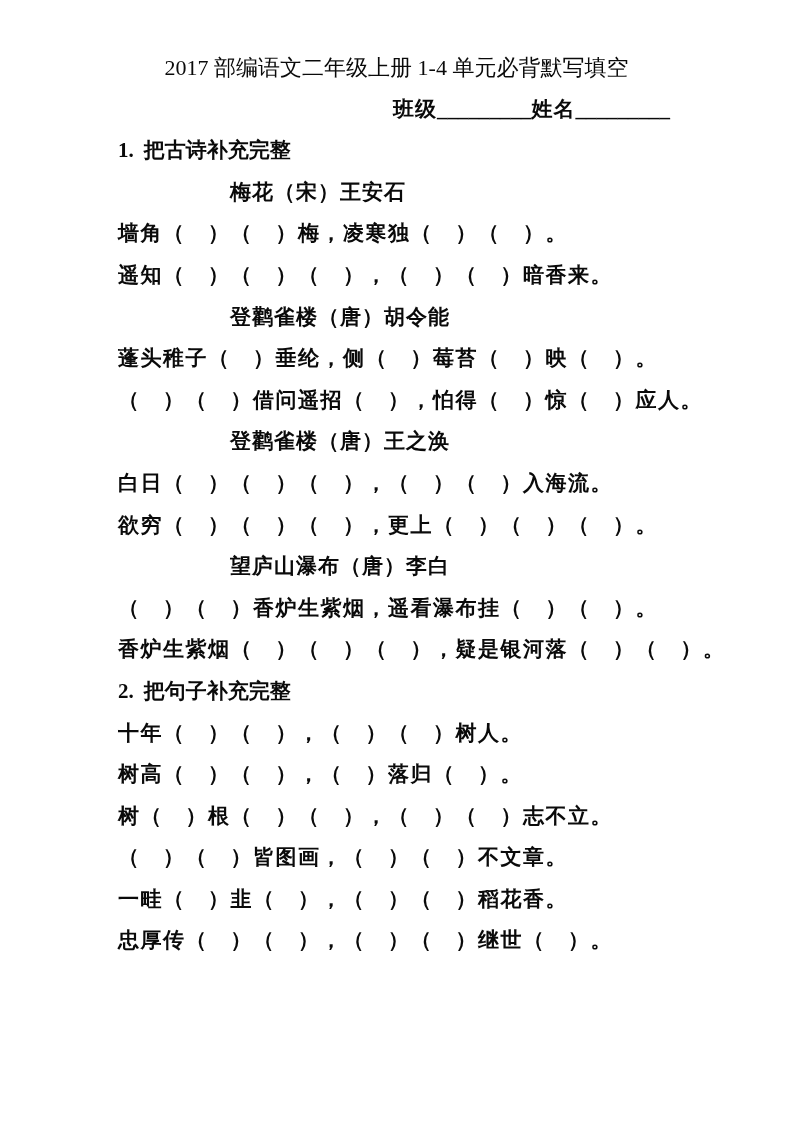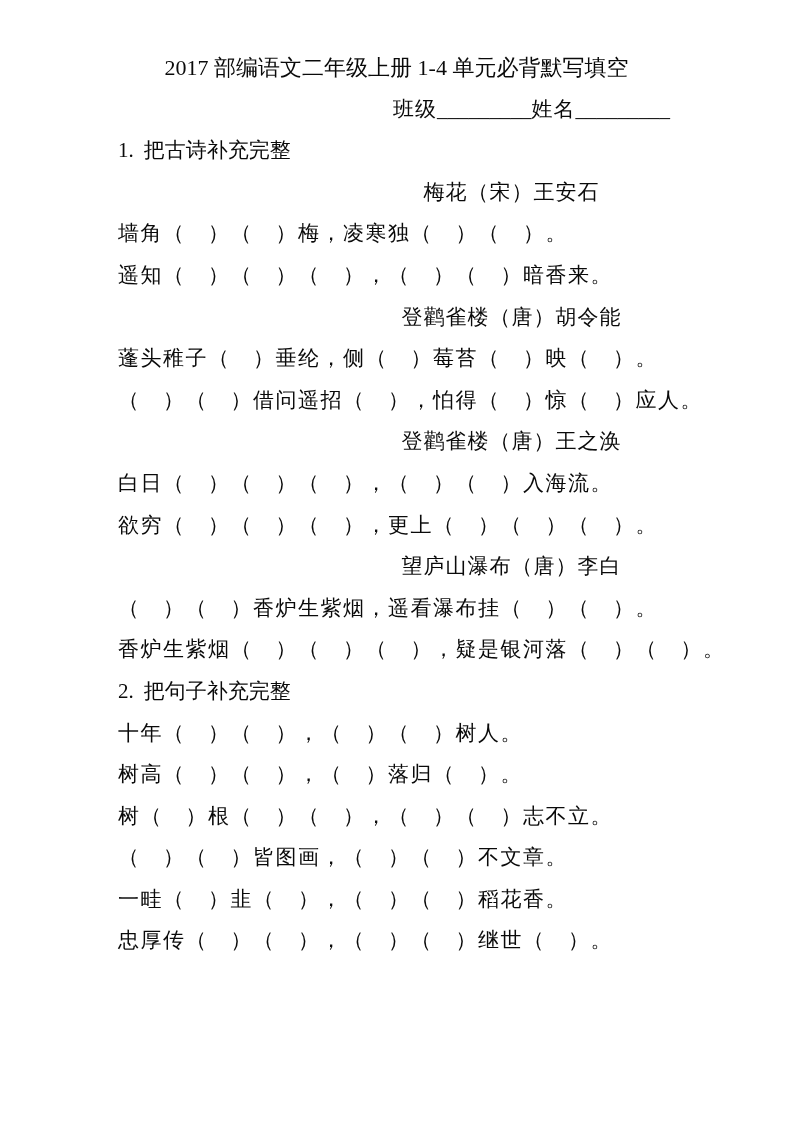--- a/index.html
+++ b/index.html
@@ -12,31 +12,32 @@
     font-family: "Liberation Serif", "DejaVu Serif", serif;
     padding-top: 47px;
     overflow: hidden;
     position: relative;
   }
   .row {
     height: 41.6px;
     line-height: 41.6px;
     font-size: 21px;
     white-space: pre;
+    font-weight: bold;
   }
   .doc-title {
     text-align: center;
     font-size: 22px;
     font-weight: normal;
   }
   .student-line { margin-left: 393px; }
   .student-line .lbl { letter-spacing: 1px; }
   .section-heading { margin-left: 118px; }
   .section-heading .sec-num { display: inline-block; margin-right: 10px; }
-  .poem-title { margin-left: 230px; letter-spacing: 1px; text-align: center; }
+  .poem-title { margin-left: 230px; letter-spacing: 1px; }
   .text-line { margin-left: 118px; letter-spacing: 1.5px; }
 </style>
 </head>
 <body>
 
 <div class="page">
 
   <h1 class="row doc-title">2017 部编语文二年级上册 1-4 单元必背默写填空</h1>
 
   <p class="row student-line"><span class="lbl">班级</span><span>_________</span><span class="lbl">姓名</span><span>_________</span></p>

